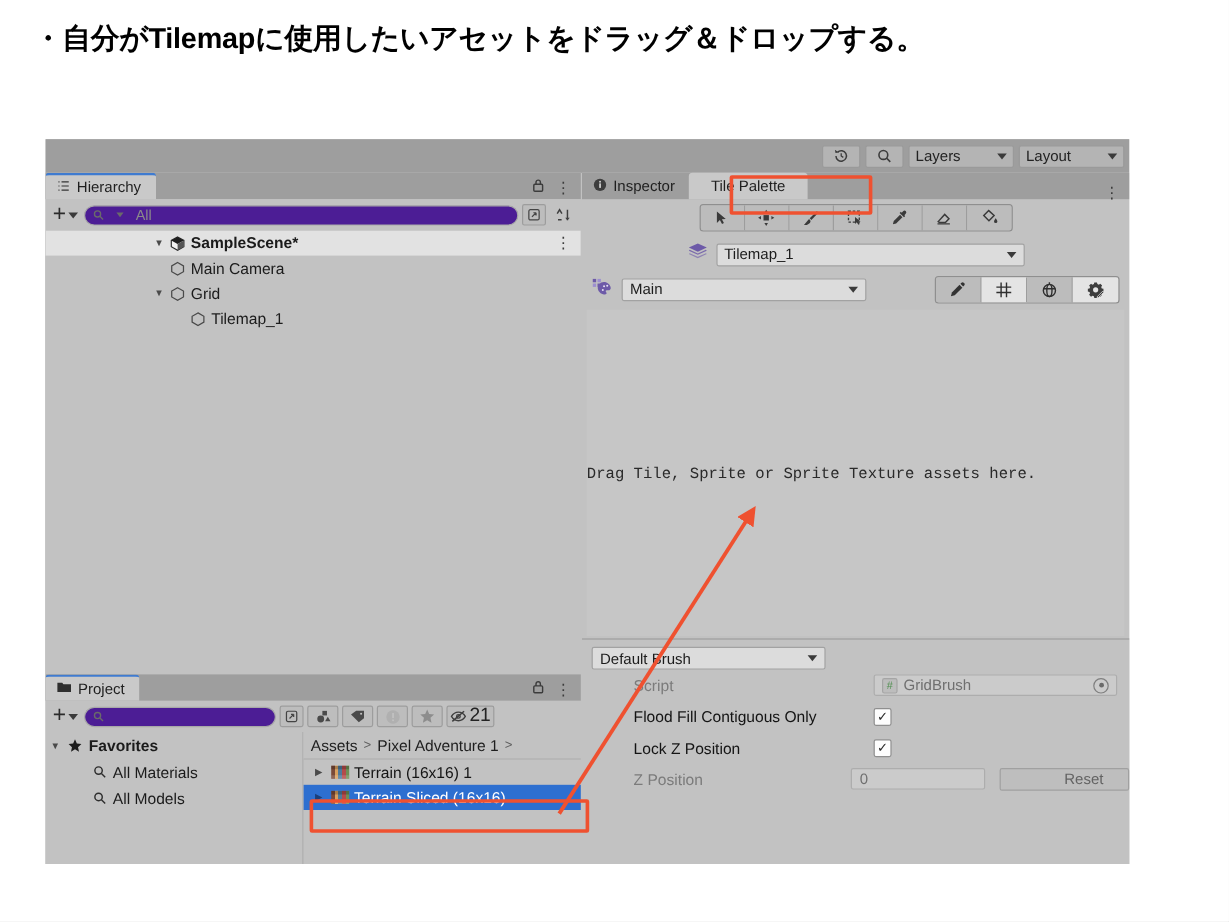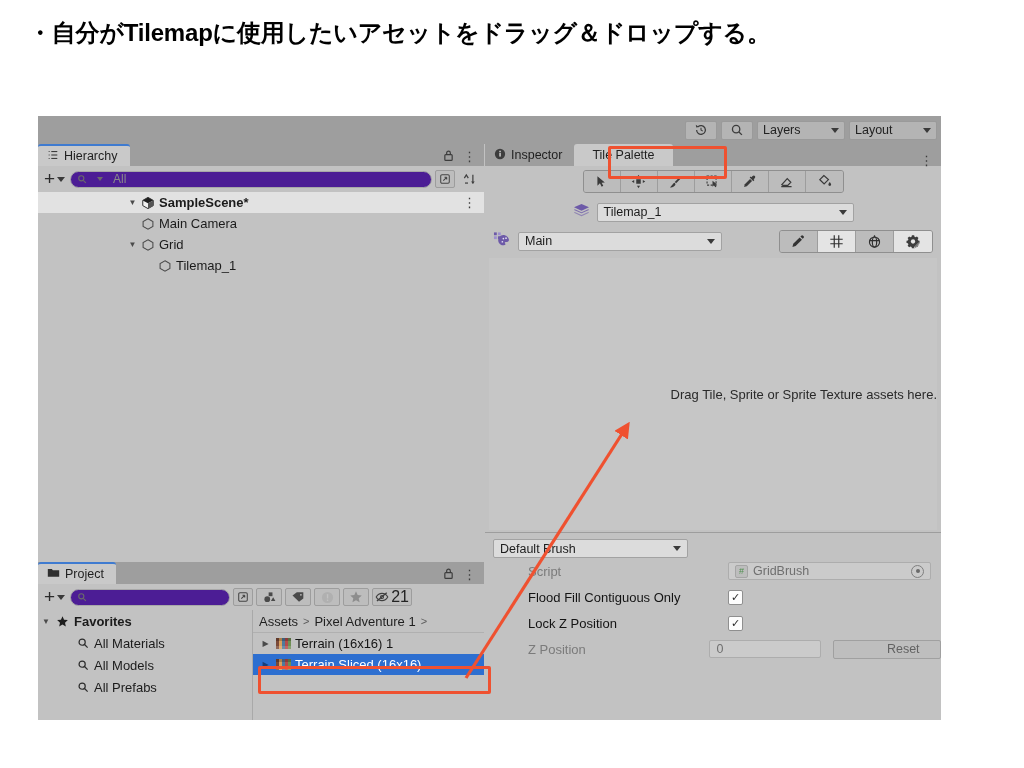--- a/index.html
+++ b/index.html
@@ -352,21 +352,22 @@
   .rb:last-child { border-right: none; }
 
   .drop-area {
     position: absolute;
     left: 4px; top: 114px;
     right: 4px;
     height: 272px;
     background: #c6c6c6;
     display: flex;
     align-items: center;
-    justify-content: flex-end;
+    justify-content: flex-start;
+    font-family: Liberation Mono, monospace;
   }
   .drop-text {
     font-size: 13px;
     color: #2a2a2a;
   }
 
   .brush-section {
     position: absolute;
     left: 0;
     top: 388px;
@@ -719,30 +720,20 @@
         <div class="fav-row">
           <span style="width:36px;"></span>
           <span style="width:17px;display:flex;justify-content:center;">
             <svg width="12" height="12" viewBox="0 0 14 14" fill="none" stroke="#2d2d2d" stroke-width="1.4">
               <circle cx="6" cy="6" r="3.6"></circle>
                 <line x1="8.8" y1="8.8" x2="12.4" y2="12.4"></line>
             </svg>
           </span>
           <span style="margin-left:3px;">All Models</span>
         </div>
-        <div class="fav-row">
-          <span style="width:36px;"></span>
-          <span style="width:17px;display:flex;justify-content:center;">
-            <svg width="12" height="12" viewBox="0 0 14 14" fill="none" stroke="#2d2d2d" stroke-width="1.4">
-              <circle cx="6" cy="6" r="3.6"></circle>
-                <line x1="8.8" y1="8.8" x2="12.4" y2="12.4"></line>
-            </svg>
-          </span>
-          <span style="margin-left:3px;">All Prefabs</span>
-        </div>
       </div>
 
       <div class="proj-right">
         <div class="crumbbar">
           <span>Assets</span>
           <span class="crumb-sep">&gt;</span>
           <span>Pixel Adventure 1</span>
           <span class="crumb-sep">&gt;</span>
         </div>
 

